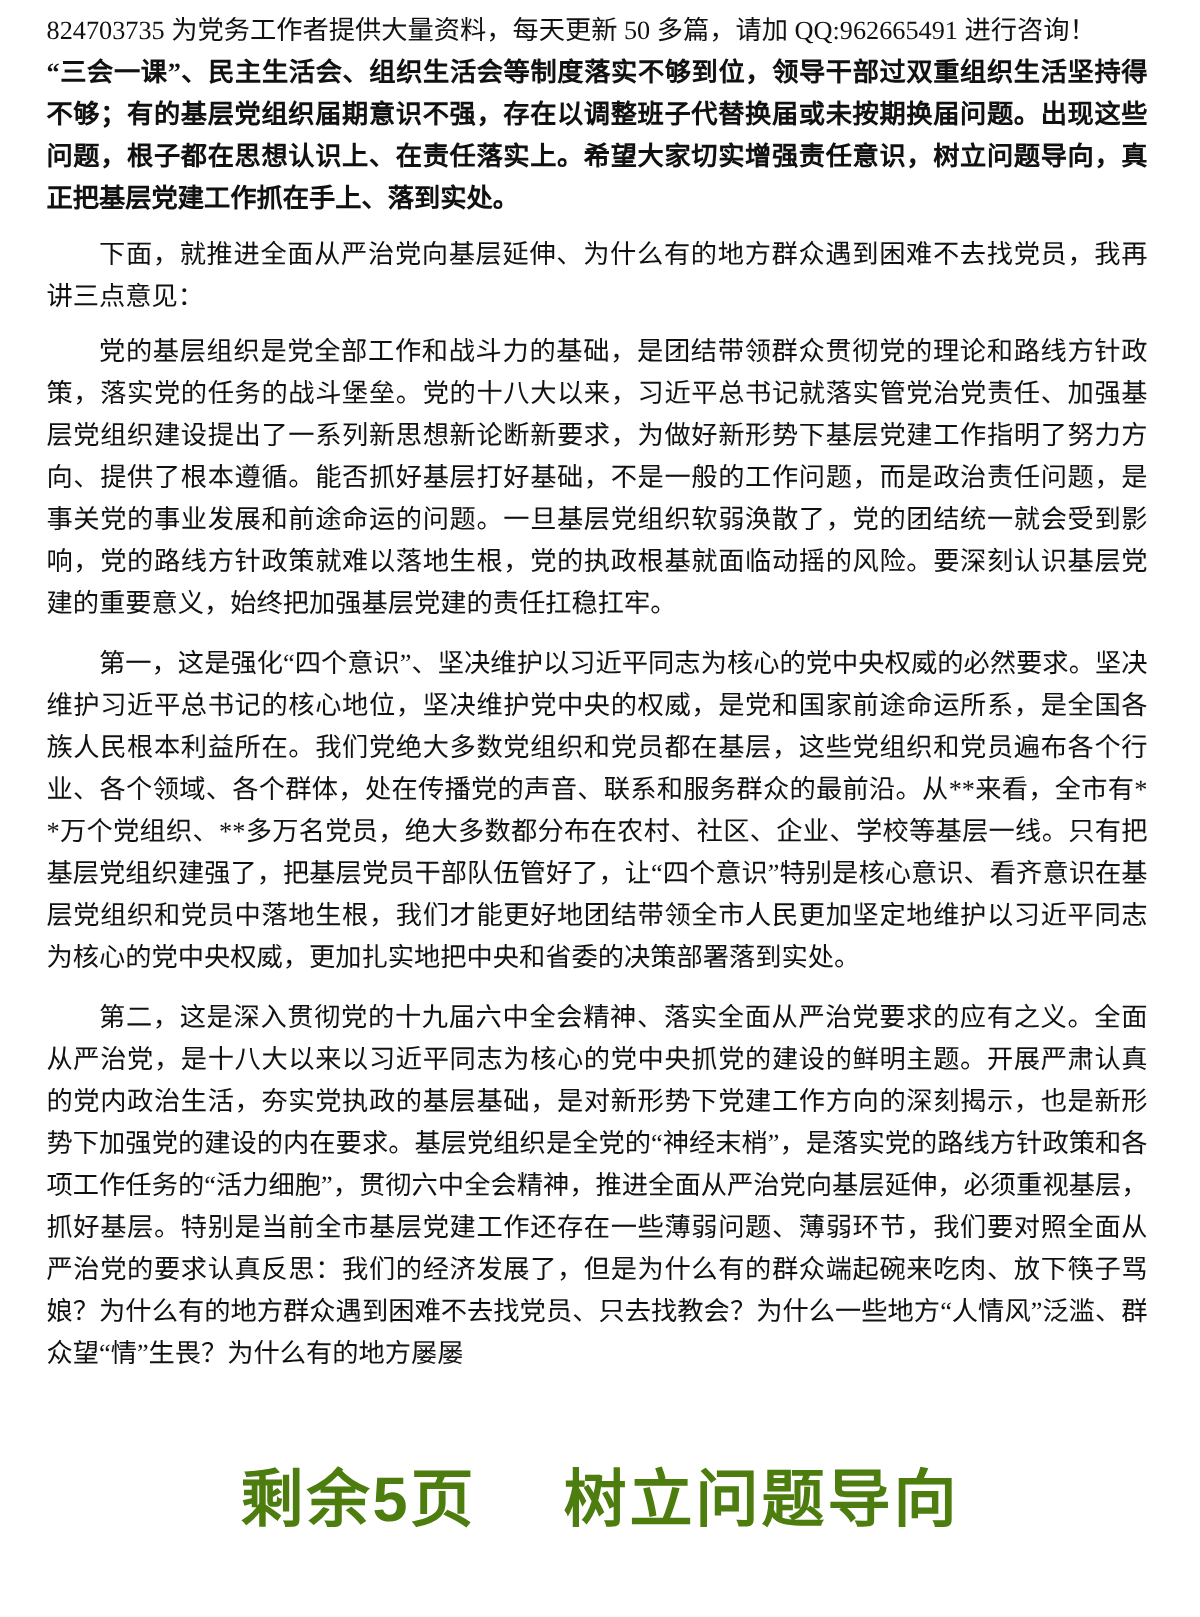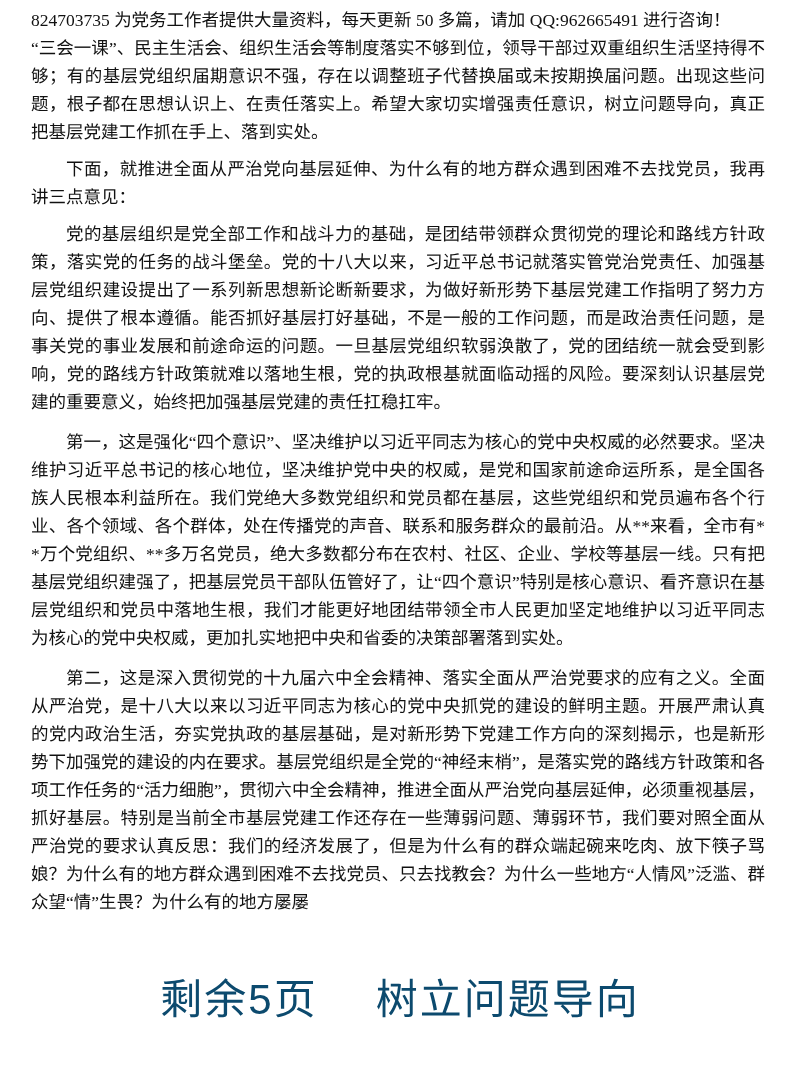--- a/index.html
+++ b/index.html
@@ -28,20 +28,21 @@
   .para {
     margin: 0 0 9px 0;
     word-break: break-all;
   }
   .para.plain {
     text-indent: 0;
     margin-bottom: 0;
   }
   .para.continuation {
     text-indent: 0;
+    font-weight: bold;
   }
   .para.indent {
     text-indent: 2em;
   }
   .para.heading {
     text-indent: 2em;
     font-weight: bold;
     margin-top: 12px;
     margin-bottom: 12px;
   }
@@ -55,23 +56,23 @@
   .preview-footer {
     position: absolute;
     left: 0;
     right: 0;
     bottom: 52px;
     display: flex;
     justify-content: center;
     align-items: center;
     gap: 58px;
     font-family: "Liberation Sans", "DejaVu Sans", sans-serif;
-    font-weight: normal;
+    font-weight: bold;
     font-size: 42px;
-    color: #0c4a6e;
+    color: #4d7c0f;
     letter-spacing: 2px;
     user-select: none;
   }
 </style>
 </head>
 <body>
 
 <div class="page">
   <div class="doc-body" id="doc-body">
       <p class="para plain">824703735 为党务工作者提供大量资料，每天更新 50 多篇，请加 QQ:962665491 进行咨询！</p>

